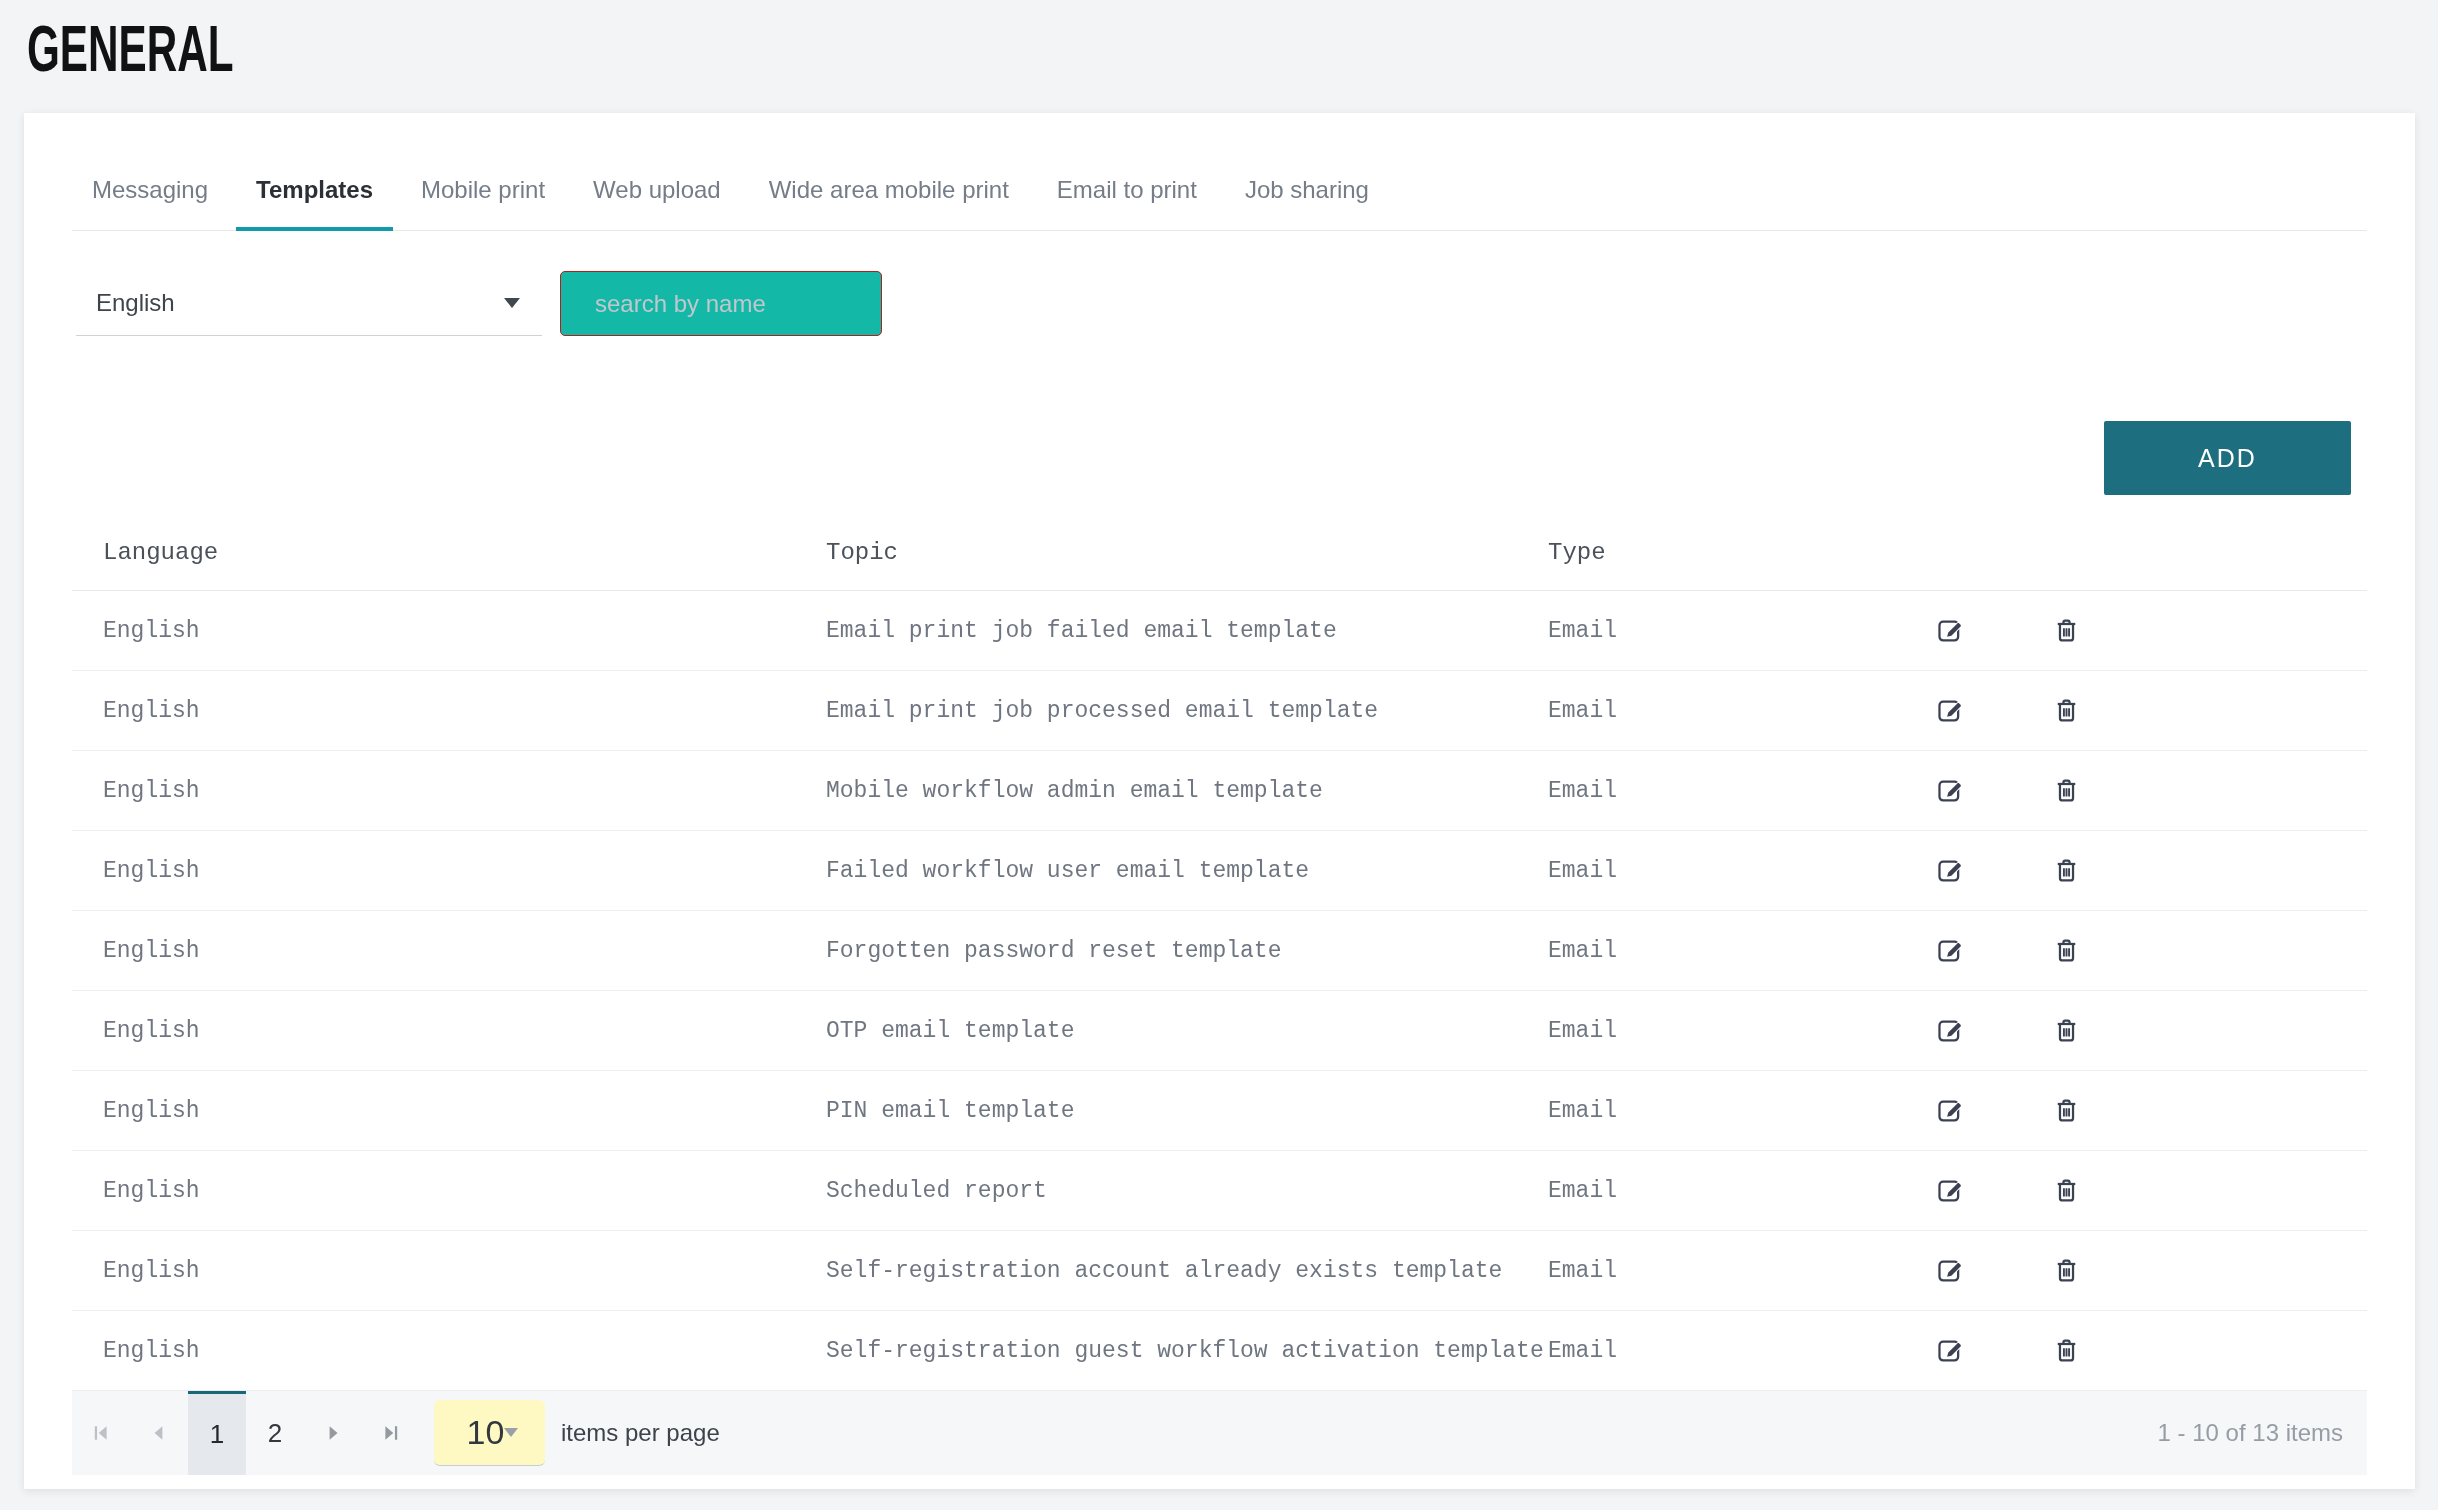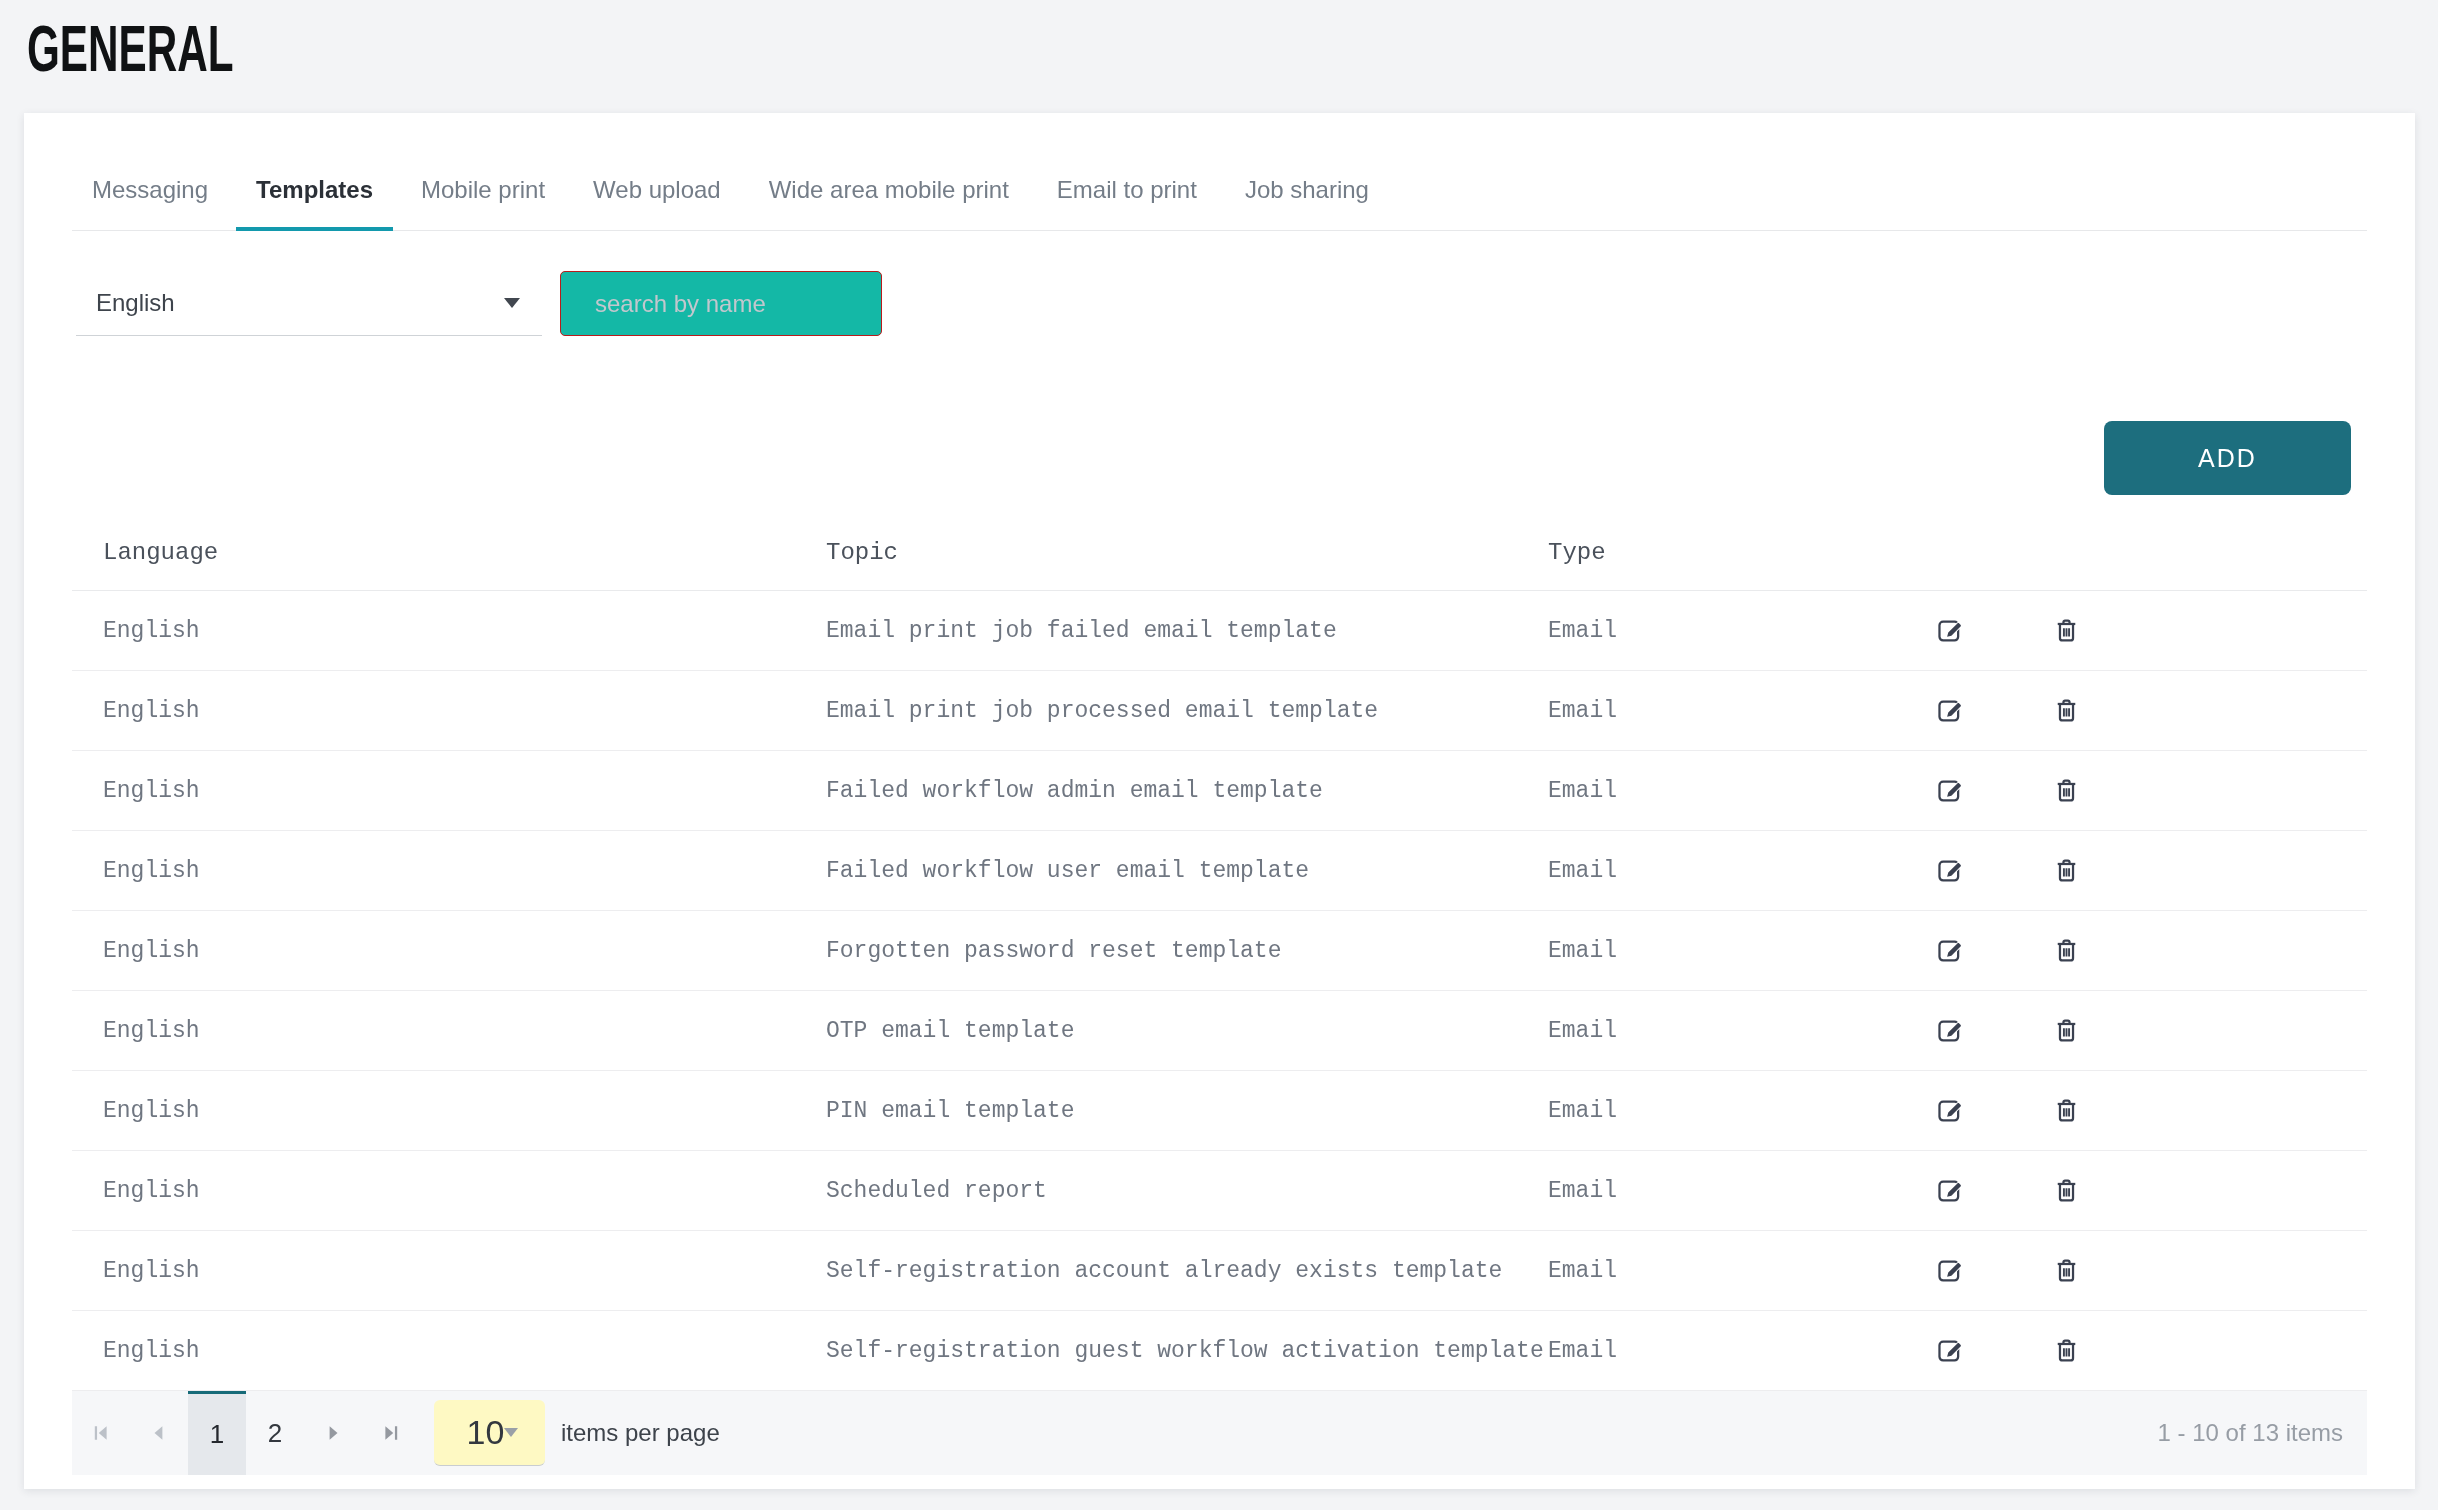--- a/index.html
+++ b/index.html
@@ -109,21 +109,21 @@
   .toolbar{
     display:flex;
     justify-content:flex-end;
     margin-top:85px;
     padding-right:16px;
   }
   .add-btn{
     width:247px;
     height:74px;
     border:none;
-    border-radius:8px;
+    border-radius:2px;
     background:var(--add-button-bg);
     color:#fff;
     font-size:25px;
     font-family:inherit;
     letter-spacing:2px;
     cursor:pointer;
   }
   
   .tpl-table{margin-top:20px;}
   .t-row{
@@ -292,21 +292,21 @@
           <path d="M9.3 6 V4.6 a1.3 1.3 0 0 1 1.3 -1.3 h2.8 a1.3 1.3 0 0 1 1.3 1.3 V6"></path>
           <path d="M6.2 6.4 v12.4 a2 2 0 0 0 2 2 h7.6 a2 2 0 0 0 2 -2 V6.4"></path>
           <path d="M9.7 10 v7.4 M12 10 v7.4 M14.3 10 v7.4" stroke-width="1.7"></path>
         </svg>
       </button>
     </div>
     <div></div>
   </div>
         <div class="t-row">
     <div class="cell-language">English</div>
-    <div>Failed workflow admin email template</div>
+    <div>Mobile workflow admin email template</div>
     <div>Email</div>
     <div class="cell-icon">
       <button class="icon-btn">
         <svg width="27" height="27" viewBox="0 0 24 24" fill="none">
           <rect x="2.2" y="4.2" width="16.6" height="16.6" rx="3.2" stroke="#3a4150" stroke-width="2"></rect>
           <path d="M9.0 17.6 l1.0 -3.8 8.1 -8.1 c0.45 -0.45 1.2 -0.45 1.65 0 l1.15 1.15 c0.45 0.45 0.45 1.2 0 1.65 l-8.1 8.1 z" fill="#3a4150" stroke="#ffffff" stroke-width="1.6" paint-order="stroke"></path>
         </svg>
       </button>
     </div>
     <div class="cell-icon">

